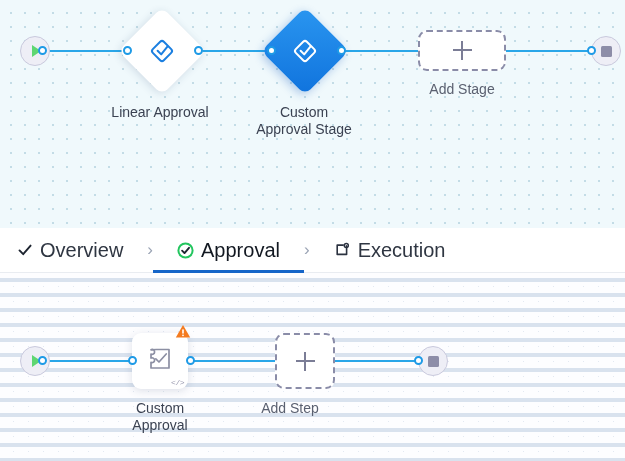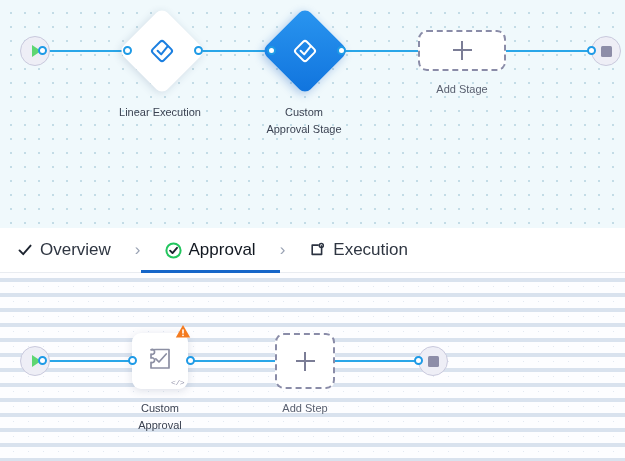--- a/index.html
+++ b/index.html
@@ -180,21 +180,21 @@
     font-size: 8px;
     color: #9a9ab0;
     font-family: "Liberation Mono", monospace;
     letter-spacing: -0.5px;
   }
 
   
   .node-label {
     position: absolute;
     text-align: center;
-    font-size: 11px;
+    font-size: 14px;
     line-height: 17px;
     color: #3b4252;
     z-index: 2;
     white-space: pre-line;
   }
   .node-label.muted {
     color: #5a6070;
   }
 
   
@@ -213,21 +213,21 @@
     display: flex;
     align-items: center;
     gap: 7px;
     height: 45px;
     padding: 0 2px;
     cursor: pointer;
     position: relative;
     box-sizing: border-box;
   }
   .tab-label {
-    font-size: 17px;
+    font-size: 20px;
     color: #2f3642;
   }
   .tab.active .tab-label {
     color: #121821;
   }
   .tab.active::after {
     content: "";
     position: absolute;
     left: -22px;
     right: -22px;
@@ -269,21 +269,21 @@
     <div class="diamond white">
       <div class="glyph">
         <svg width="26" height="26" viewBox="0 0 26 26">
           <rect x="5.2" y="5.2" width="15.6" height="15.6" rx="2.6" transform="rotate(45 13 13)" fill="none" stroke="#1b7fe0" stroke-width="2"></rect>
           <polyline points="8.6,12.8 12.2,16.4 18.6,8.4" fill="none" stroke="#1b7fe0" stroke-width="2" stroke-linecap="round" stroke-linejoin="round"></polyline>
         </svg>
       </div>
     </div>
   </div>
   <div class="port" style="left:194px; top:46px;"></div>
-  <div class="node-label" style="left:95px; top:104px; width:130px;">Linear Execution</div>
+  <div class="node-label" style="left:95px; top:104px; width:130px;">Linear Approval</div>
 
   <div class="port" style="left:267px; top:46px;"></div>
   <div class="diamond-wrap" style="left:274px; top:20px;">
     <div class="diamond blue">
       <div class="glyph">
         <svg width="26" height="26" viewBox="0 0 26 26">
           <rect x="5.2" y="5.2" width="15.6" height="15.6" rx="2.6" transform="rotate(45 13 13)" fill="none" stroke="#ffffff" stroke-width="2"></rect>
           <polyline points="8.6,12.8 12.2,16.4 18.6,8.4" fill="none" stroke="#ffffff" stroke-width="2" stroke-linecap="round" stroke-linejoin="round"></polyline>
         </svg>
       </div>
@@ -372,19 +372,19 @@
     </span>
     <span class="code-badge">&lt;/&gt;</span>
   </div>
   <div class="port" style="left:186px; top:83px;"></div>
   <div class="node-label" style="left:96px; top:127px; width:128px;">Custom
 Approval</div>
 
   <div class="add-box" style="left:275px; top:60px; width:60px; height:56px;">
     <div class="plus"></div>
   </div>
-  <div class="node-label muted" style="left:241px; top:127px; width:128px;">Add Step</div>
+  <div class="node-label muted" style="left:226px; top:127px; width:128px;">Add Step</div>
 
   <div class="port" style="left:414px; top:83px;"></div>
   <div class="terminal" style="left:418px; top:73px;">
     <div class="stop-sq"></div>
   </div>
 </div>
 
 </body></html>

